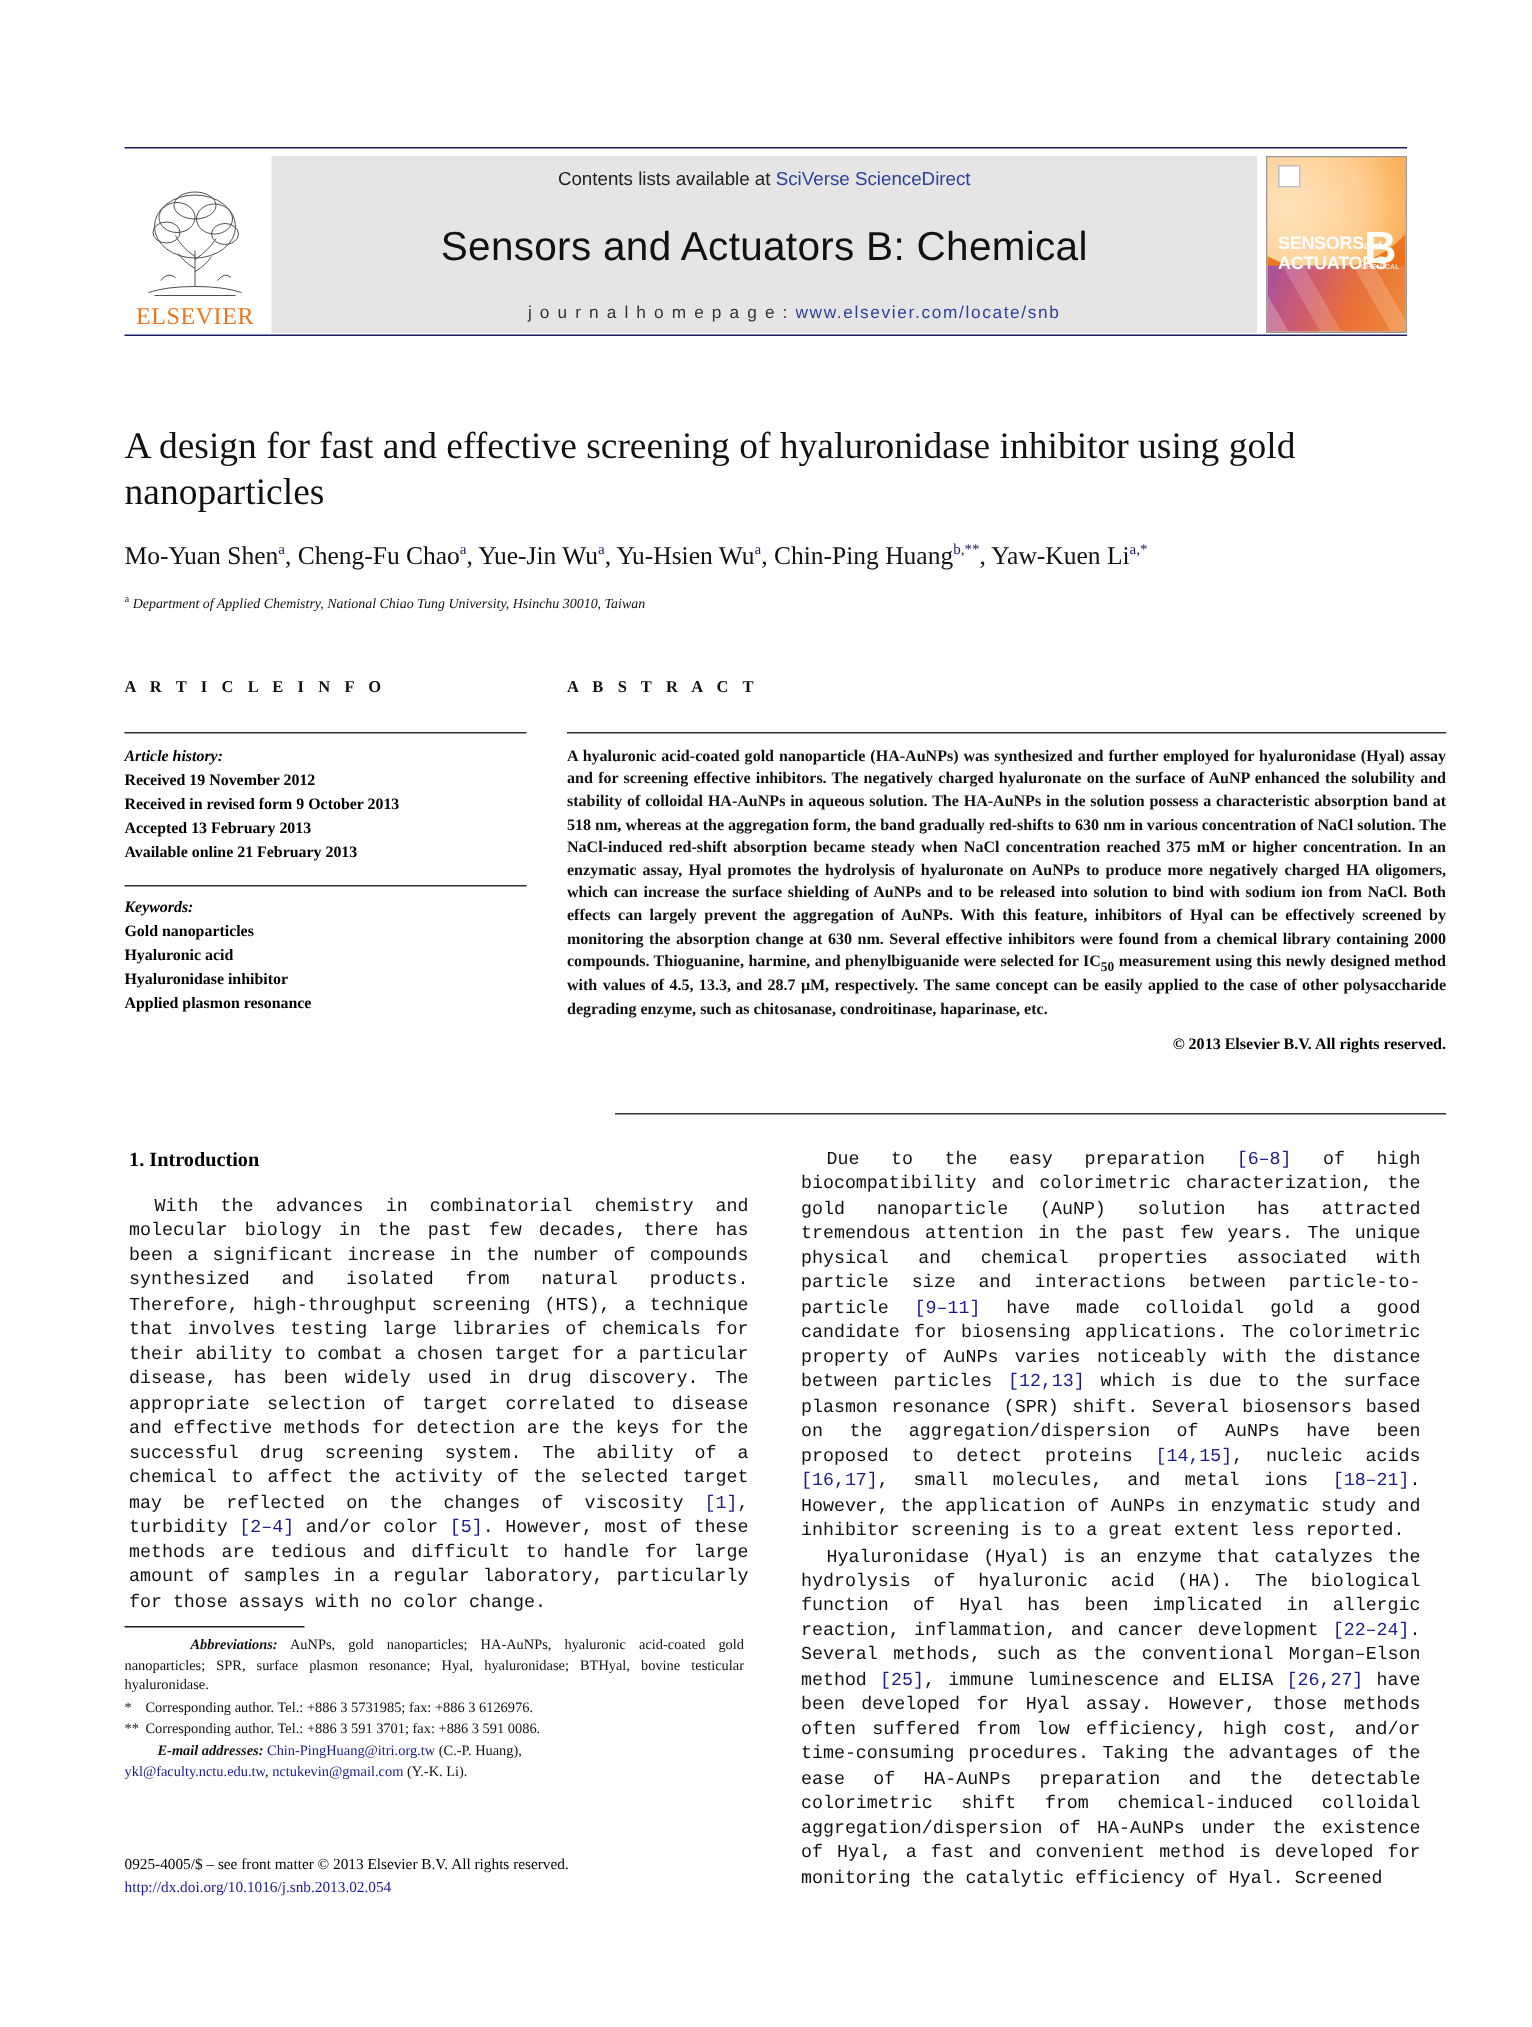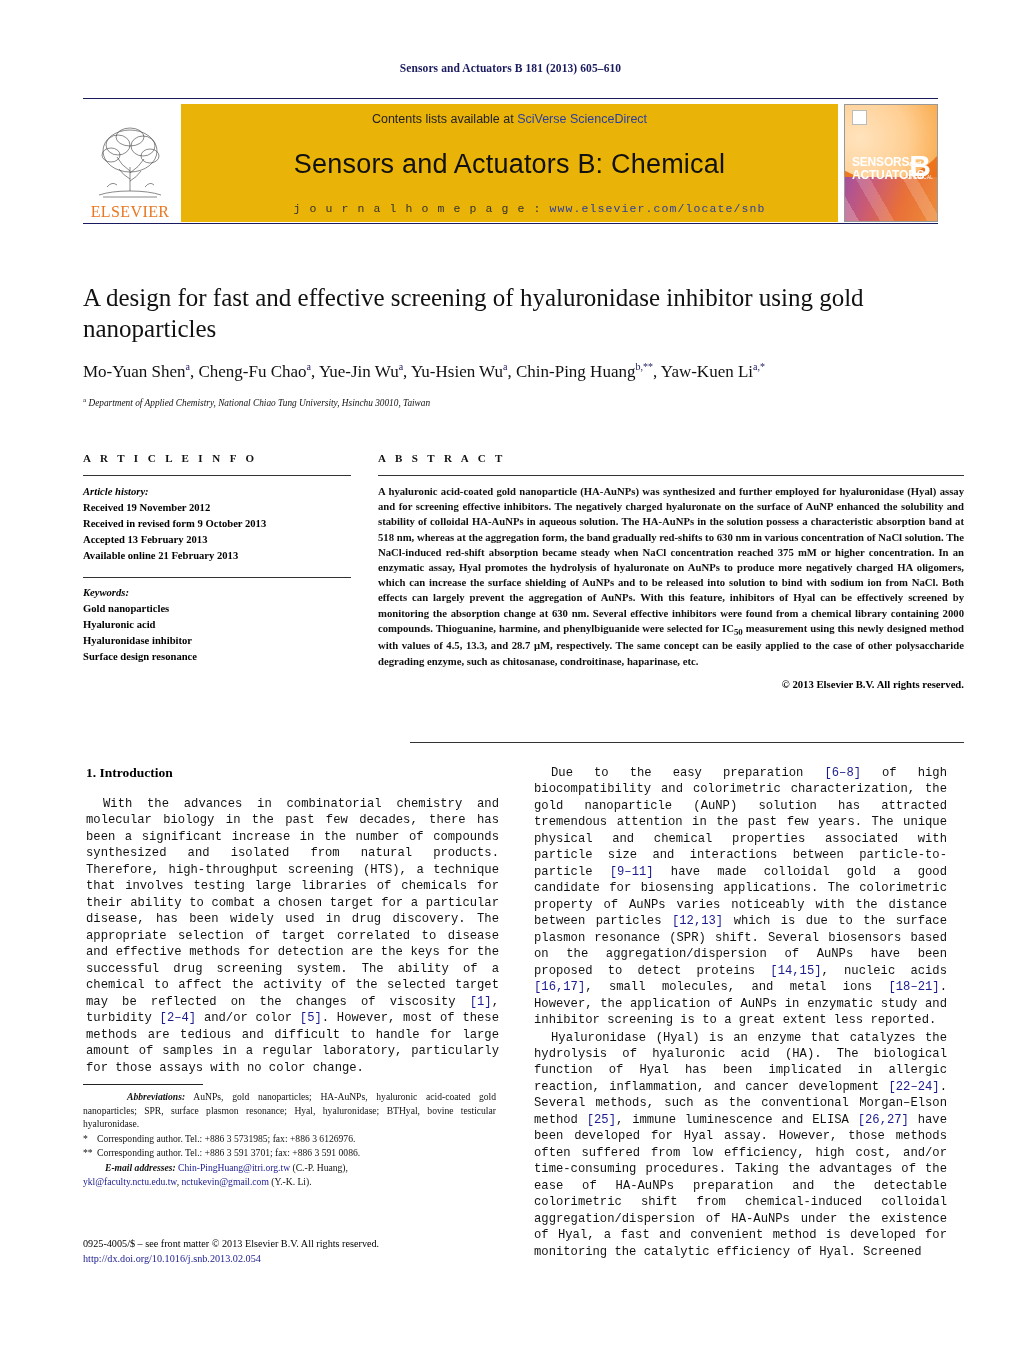--- a/index.html
+++ b/index.html
@@ -68,21 +68,21 @@
     font-family: "Liberation Serif", serif;
     font-size: 16px;
     letter-spacing: 0.4px;
     color: #E87722;
     font-weight: 400;
     line-height: 1;
     margin-top: 1px;
   }
   .masthead-center {
     flex: 1 1 auto;
-    background: #eab308;
+    background: #e5e5e5;
     display: flex;
     flex-direction: column;
     align-items: center;
     justify-content: space-between;
     padding: 8px 0 7px 0;
     margin-left: 4px;
     margin-right: 6px;
   }
   .contents-line {
     font-family: "Liberation Sans", sans-serif;
@@ -90,21 +90,21 @@
     color: #222;
   }
   .contents-line .sd-link { color: #2b3f9e; }
   .journal-title {
     font-family: Liberation Sans, sans-serif;
     font-size: 27px;
     color: #111;
     letter-spacing: 0.2px;
   }
   .homepage-line {
-    font-family: Liberation Mono, monospace;
+    font-family: Liberation Sans, sans-serif;
     font-size: 11.5px;
     letter-spacing: 1.1px;
     color: #2b3f9e;
     padding-left: 40px;
   }
   .homepage-line .hp-label { color: #333; }
   .cover-thumb {
     width: 92px;
     flex: 0 0 92px;
     border: 1px solid #999;
@@ -204,21 +204,21 @@
   }
   .col-info { width: 268px; flex: 0 0 268px; }
   .col-abstract { flex: 1 1 auto; margin-left: 27px; }
 
   .sec-head {
     font-family: "Liberation Serif", serif;
     font-weight: bold;
     font-size: 11px;
     letter-spacing: 3.4px;
     color: #111;
-    margin-bottom: 11px;
+    margin-bottom: 24px;
   }
   .hr-thin { border-top: 1px solid #333; margin: 0 0 8px 0; }
 
   .hist-label, .kw-label {
     font-style: italic;
     font-weight: bold;
     font-size: 10.6px;
     line-height: 1.5;
   }
   .hist-line, .kw-line {
@@ -322,21 +322,20 @@
     overflow: hidden;
   }
 </style>
 </head>
 <body>
 
 <div class="page">
 
   <div class="spine"></div>
 
-  <div class="running-head">Sensors and Actuators B 181 (2013) 605–610</div>
 
   <div class="rule-top"></div>
 
   <div class="masthead">
 
     <div class="elsevier-logo">
       <svg class="tree-svg" width="78" height="82" viewBox="0 0 78 82">
         <g stroke="#3a3a3a" stroke-width="0.6" fill="none">
           <path d="M8 74 Q20 70 39 70 Q58 70 70 74"></path>
           <path d="M39 70 L39 46"></path>
@@ -402,21 +401,21 @@
       <div class="hist-line">Received in revised form 9 October 2013</div>
       <div class="hist-line">Accepted 13 February 2013</div>
       <div class="hist-line">Available online 21 February 2013</div>
 
       <div class="kw-block">
         <div class="hr-thin" style="margin-top:14px;"></div>
         <div class="kw-label">Keywords:</div>
         <div class="kw-line">Gold nanoparticles</div>
         <div class="kw-line">Hyaluronic acid</div>
         <div class="kw-line">Hyaluronidase inhibitor</div>
-        <div class="kw-line">Surface design resonance</div>
+        <div class="kw-line">Applied plasmon resonance</div>
       </div>
     </div>
 
     <div class="col-abstract">
       <div class="sec-head">A B S T R A C T</div>
       <div class="hr-thin"></div>
       <div class="abstract-body">A hyaluronic acid-coated gold nanoparticle (HA-AuNPs) was synthesized and further employed for hyaluronidase (Hyal) assay and for screening effective inhibitors. The negatively charged hyaluronate on the surface of AuNP enhanced the solubility and stability of colloidal HA-AuNPs in aqueous solution. The HA-AuNPs in the solution possess a characteristic absorption band at 518 nm, whereas at the aggregation form, the band gradually red-shifts to 630 nm in various concentration of NaCl solution. The NaCl-induced red-shift absorption became steady when NaCl concentration reached 375 mM or higher concentration. In an enzymatic assay, Hyal promotes the hydrolysis of hyaluronate on AuNPs to produce more negatively charged HA oligomers, which can increase the surface shielding of AuNPs and to be released into solution to bind with sodium ion from NaCl. Both effects can largely prevent the aggregation of AuNPs. With this feature, inhibitors of Hyal can be effectively screened by monitoring the absorption change at 630 nm. Several effective inhibitors were found from a chemical library containing 2000 compounds. Thioguanine, harmine, and phenylbiguanide were selected for IC<sub>50</sub> measurement using this newly designed method with values of 4.5, 13.3, and 28.7 μM, respectively. The same concept can be easily applied to the case of other polysaccharide degrading enzyme, such as chitosanase, condroitinase, haparinase, etc.</div>
       <div class="abstract-copyright">© 2013 Elsevier B.V. All rights reserved.</div>
     </div>
   </div>

